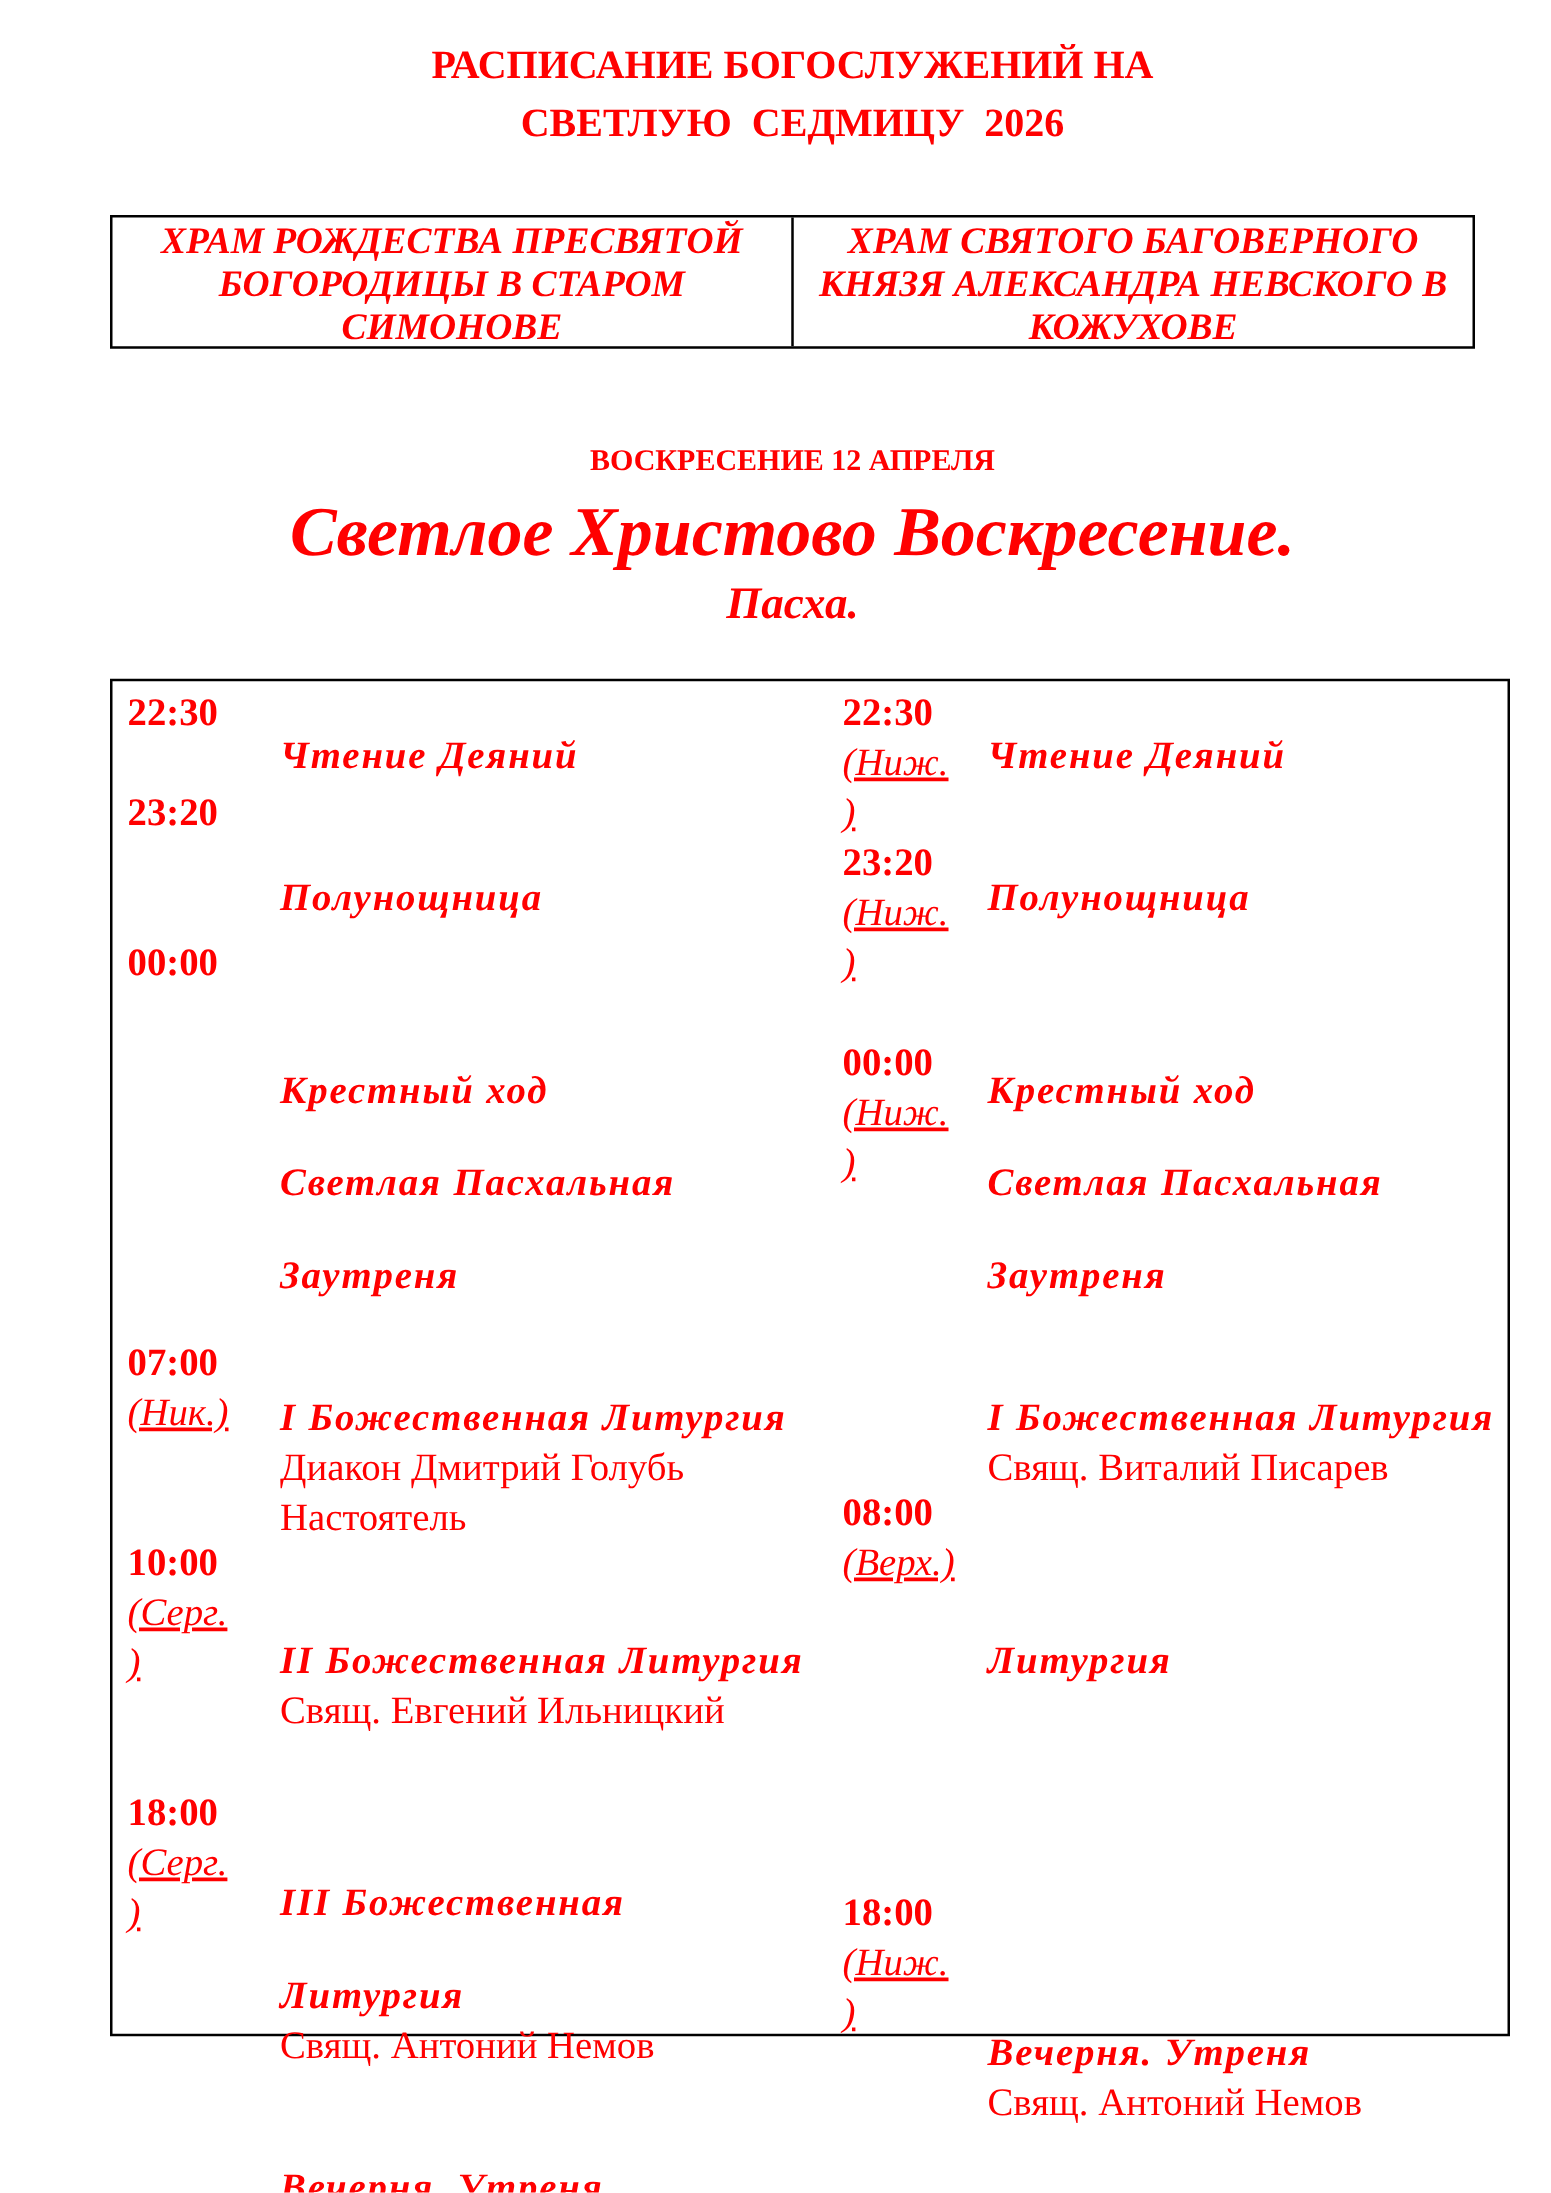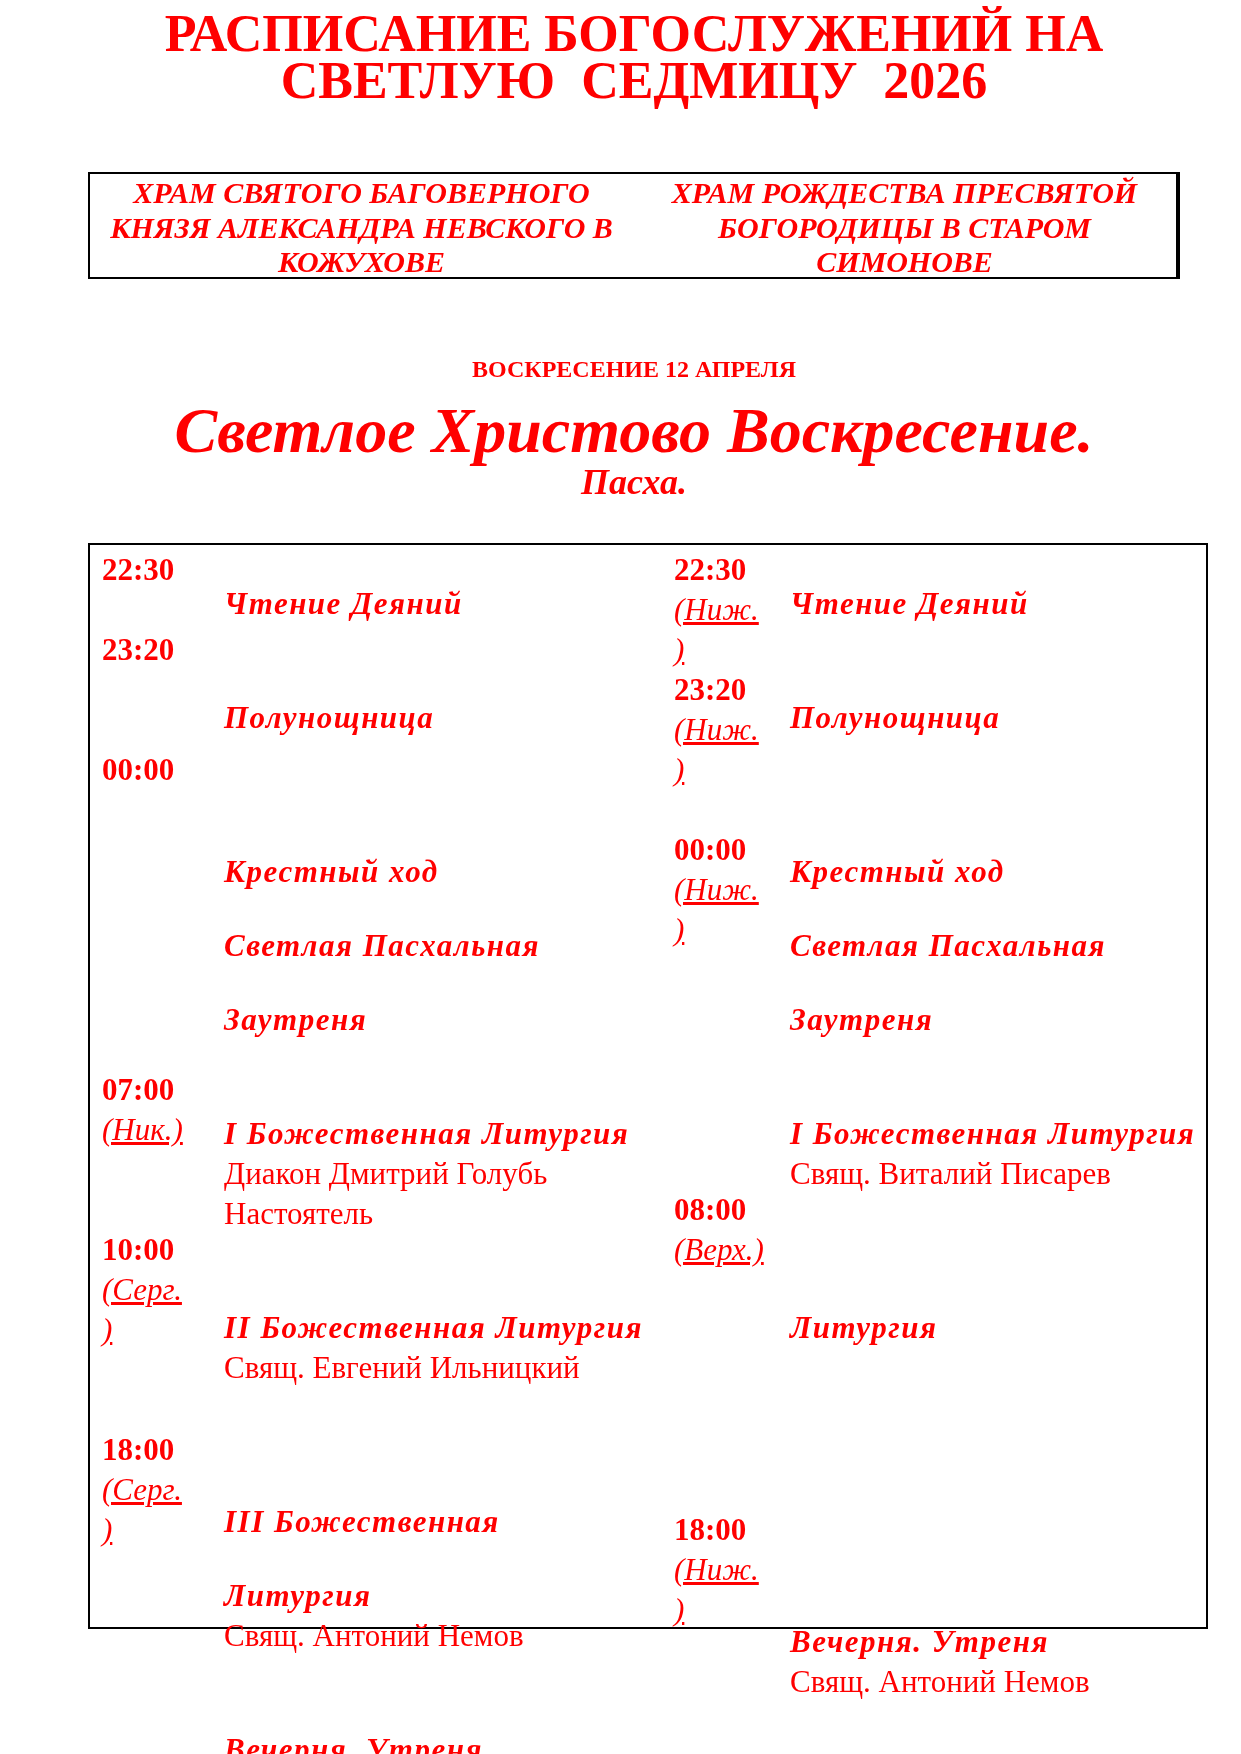--- a/index.html
+++ b/index.html
@@ -2,32 +2,32 @@
 <html style="--red: #ff0000; --border: #000000;"><head>
 <meta charset="utf-8">
 <style>
   :root { --red:#ff0000; --border:#000000; }
   html,body { margin:0; padding:0; }
   body {
     width:1241px; height:1754px; background:#ffffff; position:relative;
     font-family:"Liberation Serif","DejaVu Serif",serif; overflow:hidden;
   }
   .centered { position:absolute; left:88px; width:1092px; text-align:center; color:var(--red); }
-  #page-title { top:10px; font-size:52px; font-weight:bold; line-height:47px; white-space:pre-wrap; }
+  #page-title { top:28px; font-size:32px; font-weight:bold; line-height:47px; white-space:pre-wrap; }
   #churches {
     position:absolute; left:88px; top:172px; width:1092px; height:107px;
     border:2px solid var(--border); box-sizing:border-box; display:flex;
   }
   .church-cell {
     flex:1; text-align:center; color:var(--red); font-size:30px; font-weight:bold;
     font-style:italic; line-height:34.5px; white-space:pre-line; padding-top:2px;
   }
   .church-cell.first { border-right:2px solid var(--border); }
   #day-heading   { top:356px; font-size:24px; font-weight:bold; }
-  #feast-title   { top:394px; font-size:64px; font-weight:bold; font-style:italic; }
+  #feast-title   { top:394px; font-size:56px; font-weight:bold; font-style:italic; }
   #feast-subtitle{ top:461px; font-size:36px; font-weight:bold; font-style:italic; }
   #schedule {
     position:absolute; left:88px; top:543px; width:1120px; height:1086px;
     border:2px solid var(--border); box-sizing:border-box;padding-left:46px;
   }
   .sched-col { position:absolute; top:5px; color:var(--red); }
   #col-0 { left:12px;  width:120px; }
   #col-1 { left:134px; width:448px; }
   #col-2 { left:584px; width:114px; }
   #col-3 { left:700px; width:412px; }
@@ -38,26 +38,26 @@
   .l-name    { }
   .l-blank   { }
 </style>
 </head>
 <body>
 
 <div id="page-title" class="centered">РАСПИСАНИЕ БОГОСЛУЖЕНИЙ НА
 СВЕТЛУЮ  СЕДМИЦУ  2026</div>
 
 <div id="churches">
+  <div class="church-cell first">ХРАМ РОЖДЕСТВА ПРЕСВЯТОЙ
+БОГОРОДИЦЫ В СТАРОМ
+СИМОНОВЕ</div>
   <div class="church-cell">ХРАМ СВЯТОГО БАГОВЕРНОГО
 КНЯЗЯ АЛЕКСАНДРА НЕВСКОГО В
 КОЖУХОВЕ</div>
-  <div class="church-cell first">ХРАМ РОЖДЕСТВА ПРЕСВЯТОЙ
-БОГОРОДИЦЫ В СТАРОМ
-СИМОНОВЕ</div>
 </div>
 
 <div id="day-heading" class="centered">ВОСКРЕСЕНИЕ 12 АПРЕЛЯ</div>
 <div id="feast-title" class="centered">Светлое Христово Воскресение.</div>
 <div id="feast-subtitle" class="centered">Пасха.</div>
 
 <div id="schedule">
   <div class="sched-col" id="col-0">
       <div class="line l-time">22:30</div>
       <div class="line l-blank">&nbsp;</div>

